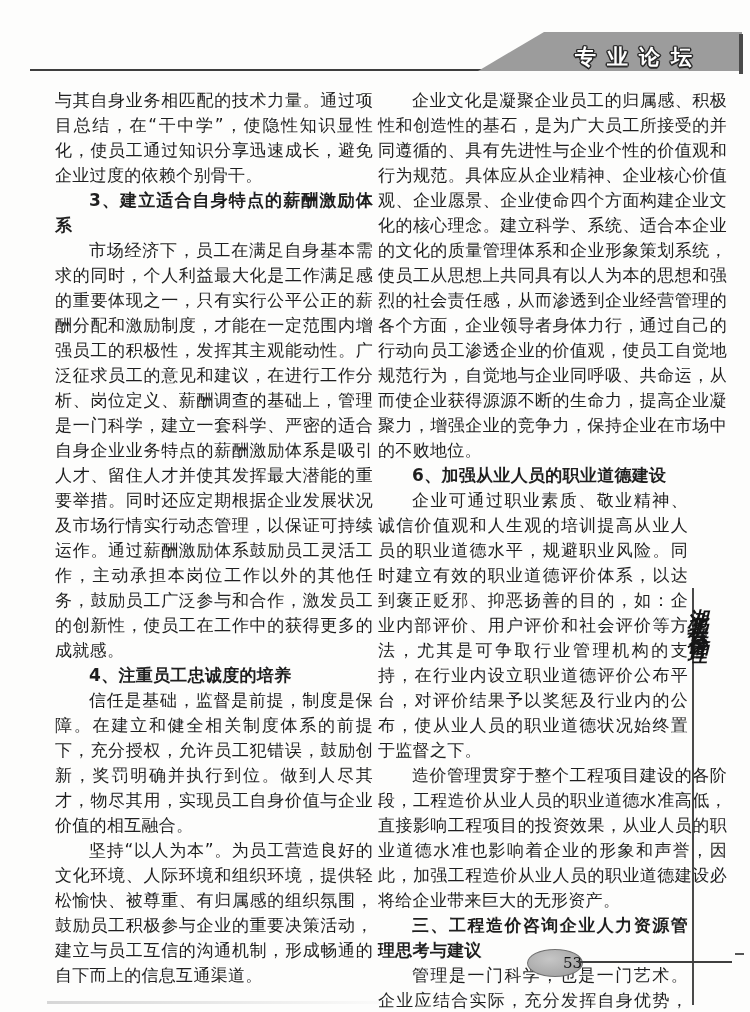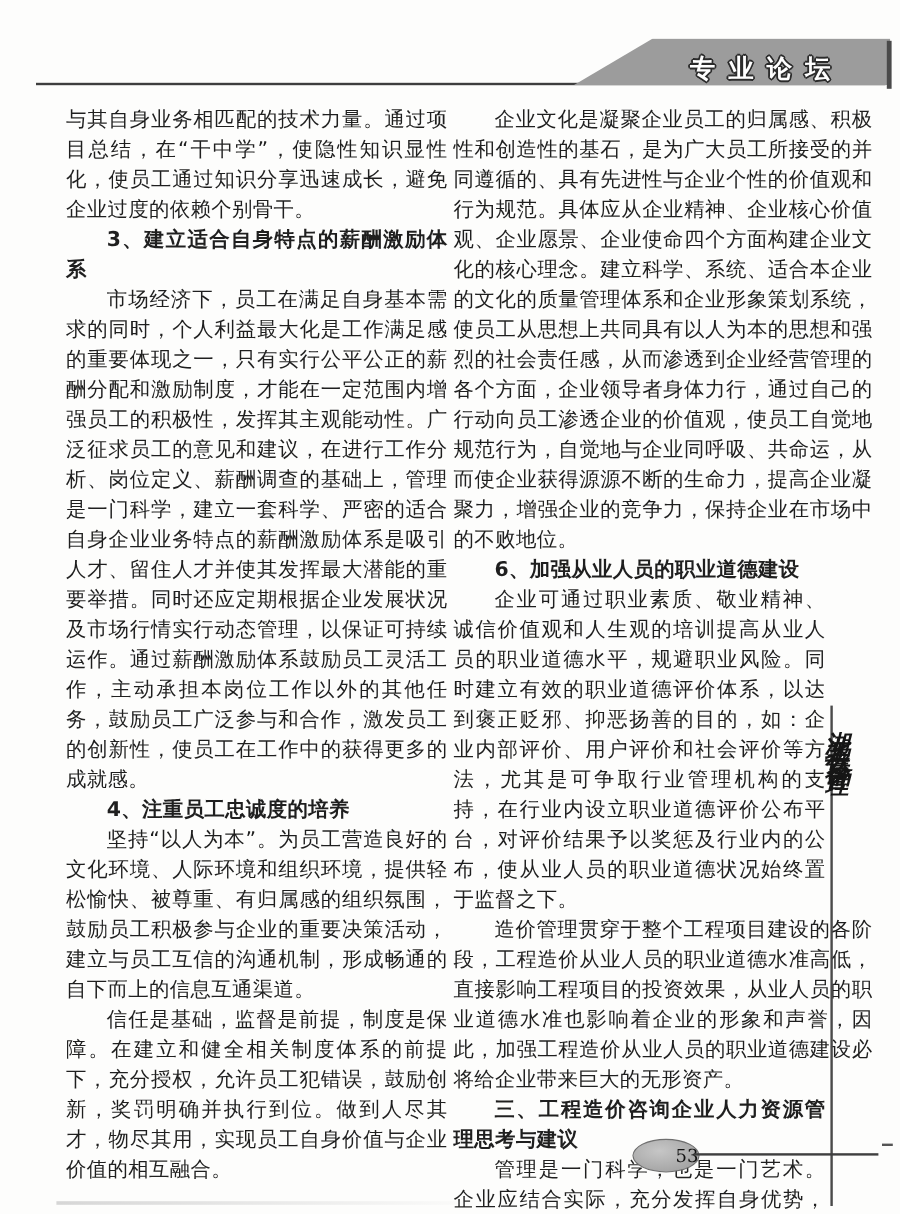--- a/index.html
+++ b/index.html
@@ -87,22 +87,22 @@
 <div class="banner">
   <span class="banner-label">专业论坛</span>
 </div>
 <div class="banner-shadow"></div>
 
 <div class="col col-left">
     <p class="continuation">与其自身业务相匹配的技术力量。通过项目总结，在“干中学”，使隐性知识显性化，使员工通过知识分享迅速成长，避免企业过度的依赖个别骨干。</p>
     <p class="heading">3、建立适合自身特点的薪酬激励体系</p>
     <p class="para">市场经济下，员工在满足自身基本需求的同时，个人利益最大化是工作满足感的重要体现之一，只有实行公平公正的薪酬分配和激励制度，才能在一定范围内增强员工的积极性，发挥其主观能动性。广泛征求员工的意见和建议，在进行工作分析、岗位定义、薪酬调查的基础上，管理是一门科学，建立一套科学、严密的适合自身企业业务特点的薪酬激励体系是吸引人才、留住人才并使其发挥最大潜能的重要举措。同时还应定期根据企业发展状况及市场行情实行动态管理，以保证可持续运作。通过薪酬激励体系鼓励员工灵活工作，主动承担本岗位工作以外的其他任务，鼓励员工广泛参与和合作，激发员工的创新性，使员工在工作中的获得更多的成就感。</p>
     <p class="heading">4、注重员工忠诚度的培养</p>
+    <p class="para">信任是基础，监督是前提，制度是保障。在建立和健全相关制度体系的前提下，充分授权，允许员工犯错误，鼓励创新，奖罚明确并执行到位。做到人尽其才，物尽其用，实现员工自身价值与企业价值的相互融合。</p>
     <p class="para">坚持“以人为本”。为员工营造良好的文化环境、人际环境和组织环境，提供轻松愉快、被尊重、有归属感的组织氛围，鼓励员工积极参与企业的重要决策活动，建立与员工互信的沟通机制，形成畅通的自下而上的信息互通渠道。</p>
-    <p class="para">信任是基础，监督是前提，制度是保障。在建立和健全相关制度体系的前提下，充分授权，允许员工犯错误，鼓励创新，奖罚明确并执行到位。做到人尽其才，物尽其用，实现员工自身价值与企业价值的相互融合。</p>
   </div>
 <div class="col col-right">
     <p class="para">企业文化是凝聚企业员工的归属感、积极性和创造性的基石，是为广大员工所接受的并同遵循的、具有先进性与企业个性的价值观和行为规范。具体应从企业精神、企业核心价值观、企业愿景、企业使命四个方面构建企业文化的核心理念。建立科学、系统、适合本企业的文化的质量管理体系和企业形象策划系统，使员工从思想上共同具有以人为本的思想和强烈的社会责任感，从而渗透到企业经营管理的各个方面，企业领导者身体力行，通过自己的行动向员工渗透企业的价值观，使员工自觉地规范行为，自觉地与企业同呼吸、共命运，从而使企业获得源源不断的生命力，提高企业凝聚力，增强企业的竞争力，保持企业在市场中的不败地位。</p>
     <p class="heading">6、加强从业人员的职业道德建设</p>
     <p class="para narrow">企业可通过职业素质、敬业精神、诚信价值观和人生观的培训提高从业人员的职业道德水平，规避职业风险。同时建立有效的职业道德评价体系，以达到褒正贬邪、抑恶扬善的目的，如：企业内部评价、用户评价和社会评价等方法，尤其是可争取行业管理机构的支持，在行业内设立职业道德评价公布平台，对评价结果予以奖惩及行业内的公布，使从业人员的职业道德状况始终置于监督之下。</p>
     <p class="para">造价管理贯穿于整个工程项目建设的各阶段，工程造价从业人员的职业道德水准高低，直接影响工程项目的投资效果，从业人员的职业道德水准也影响着企业的形象和声誉，因此，加强工程造价从业人员的职业道德建设必将给企业带来巨大的无形资产。</p>
     <p class="heading narrow">三、工程造价咨询企业人力资源管理思考与建议</p>
     <p class="para narrow">管理是一门科学，也是一门艺术。企业应结合实际，充分发挥自身优势，朝着多元化、个性化的管理趋势发展，这就需要企业管理者在管理过程中多创新、多摸索，走出千篇一律的旧模式。在此，提</p>
   </div>
 

